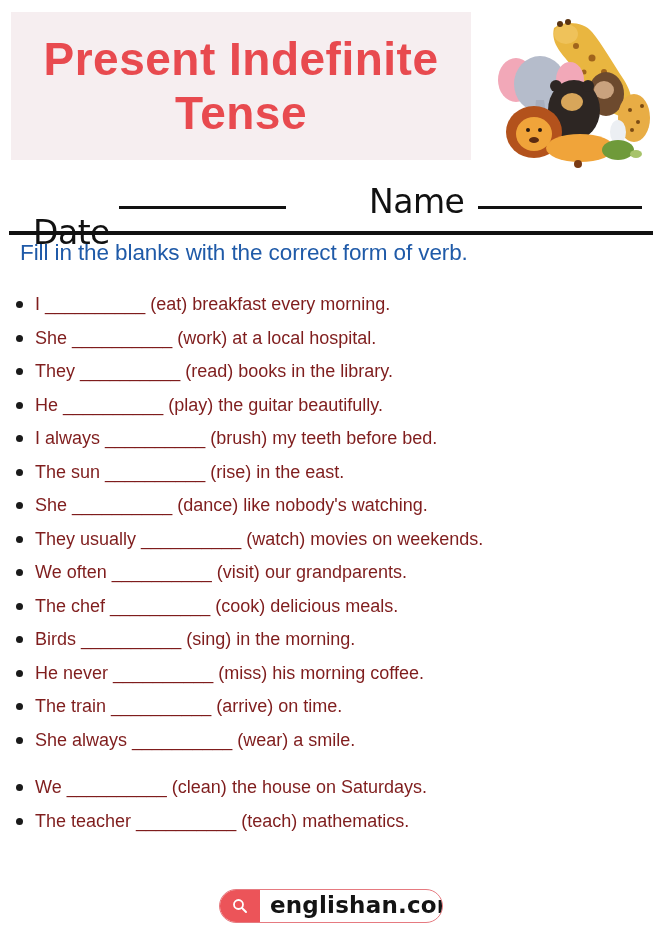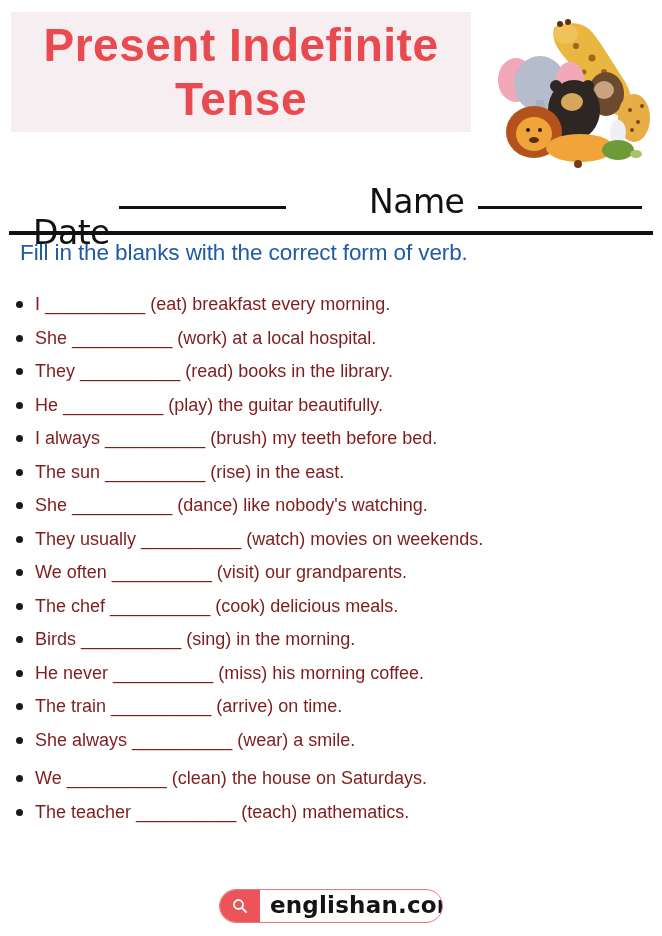--- a/index.html
+++ b/index.html
@@ -3,21 +3,21 @@
   <meta charset="utf-8">
   <style>
     * { box-sizing: border-box; margin: 0; padding: 0; }
     html, body {
       width: 662px; height: 936px; background: #ffffff; overflow: hidden;
       font-family: "Liberation Sans", sans-serif;
     }
     .page { position: relative; width: 662px; height: 936px; }
 
     .title-box {
-      position: absolute; left: 11px; top: 12px; width: 460px; height: 120px;
+      position: absolute; left: 11px; top: 12px; width: 460px; height: 148px;
       background: #f6eef0;
       display: flex; flex-direction: column; align-items: center; justify-content: center;
     }
     .title-line {
       color: #e84a4f; font-weight: bold; font-size: 46px; line-height: 54px;
       letter-spacing: 0.5px; text-align: center;
       font-family: "Liberation Sans", sans-serif;
     }
 
     .animals {
@@ -45,21 +45,21 @@
     }
 
     .question-list {
       position: absolute; left: 14px; top: 288px; list-style: none;
     }
     .question {
       position: relative; padding-left: 21px; font-size: 18px; color: #7f1d1d;
       height: 33.5px; line-height: 33.5px; white-space: nowrap;
       font-family: "Liberation Sans", sans-serif;
     }
-    .question.gap { margin-top: 5px; }
+    .question.gap { margin-top: 14px; }
     .bullet {
       position: absolute; left: 2px; top: 13px; width: 7px; height: 7px;
       border-radius: 50%; background: #1a1a1a;
     }
 
     .site-badge {
       position: absolute; left: 219px; top: 889px; width: 224px; height: 34px;
       border: 1.5px solid #e67a80; border-radius: 17px; background: #fff;
       overflow: hidden;
     }

